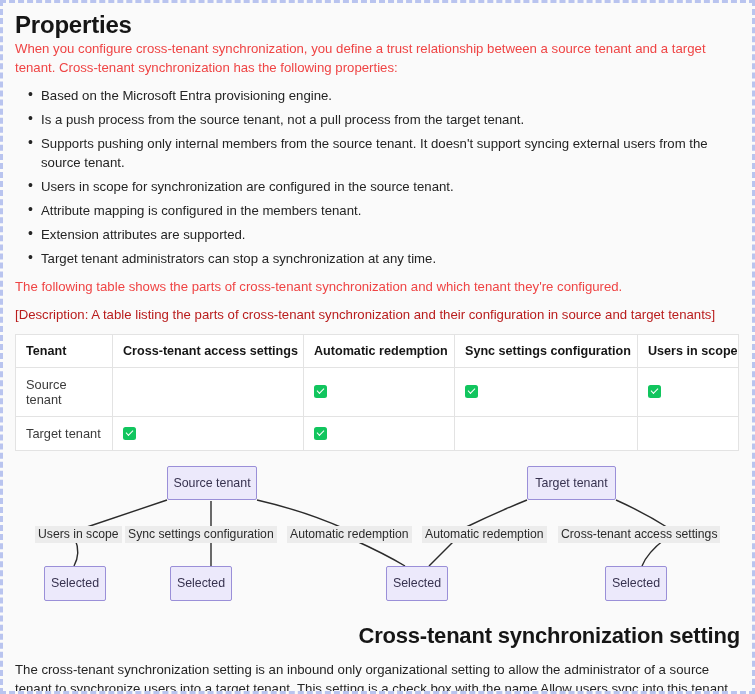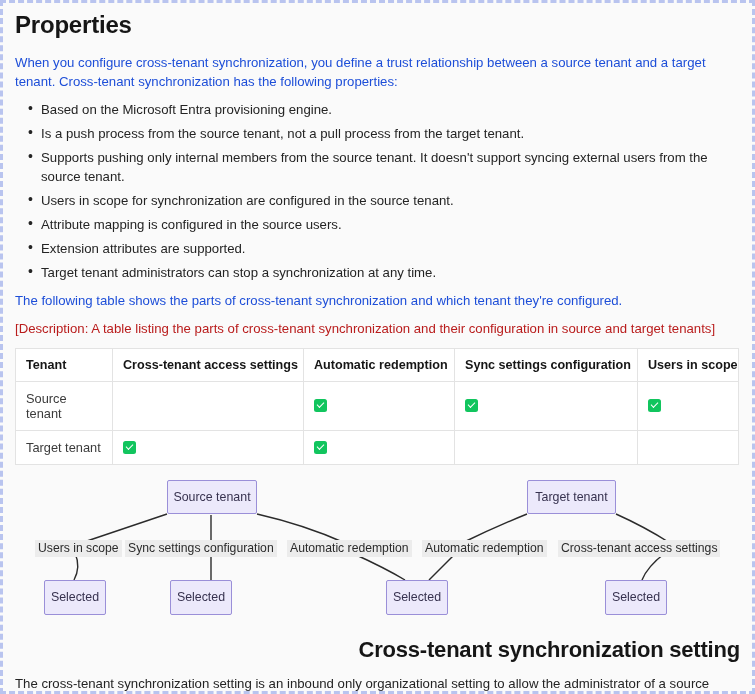--- a/index.html
+++ b/index.html
@@ -18,39 +18,39 @@
     background: #fafafa;
     border: 3px dashed #b9c4ef;
     overflow: hidden;
     padding: 6px 12px 0 12px;
   }
 
   h1.section-title {
     font-size: 24px;
     font-weight: bold;
     letter-spacing: -0.2px;
-    margin: 2px 0 14px 0;
+    margin: 2px 0 0 0;
     color: #161616;
     line-height: 1.15;
   }
   h2.section-title2 {
     font-size: 22px;
     font-weight: bold;
     letter-spacing: -0.2px;
     margin: 14px 0 12px 0;
     color: #161616;
     line-height: 1.15;
     text-align: right;
   }
 
   p.para {
     font-size: 13.2px;
     line-height: 19px;
     margin: 0 0 6px 0;
-    color: #1d4ed8;
+    color: #ef4444;
   }
 
   ul.bullets {
     margin: 9px 0 9px 0;
     padding-left: 26px;
     list-style: none;
   }
   ul.bullets li {
     font-size: 13.2px;
     line-height: 19px;
@@ -178,21 +178,21 @@
 
   <h1 class="section-title">Properties</h1>
 
   <p class="para">When you configure cross-tenant synchronization, you define a trust relationship between a source tenant and a target tenant. Cross-tenant synchronization has the following properties:</p>
 
   <ul class="bullets">
     <li>Based on the Microsoft Entra provisioning engine.</li>
     <li>Is a push process from the source tenant, not a pull process from the target tenant.</li>
     <li>Supports pushing only internal members from the source tenant. It doesn't support syncing external users from the source tenant.</li>
     <li>Users in scope for synchronization are configured in the source tenant.</li>
-    <li>Attribute mapping is configured in the source users.</li>
+    <li>Attribute mapping is configured in the members tenant.</li>
     <li>Extension attributes are supported.</li>
     <li>Target tenant administrators can stop a synchronization at any time.</li>
   </ul>
 
   <p class="para">The following table shows the parts of cross-tenant synchronization and which tenant they're configured.</p>
 
   <p class="desc-note">[Description: A table listing the parts of cross-tenant synchronization and their configuration in source and target tenants]</p>
 
   <table class="parts-table">
     <colgroup>

